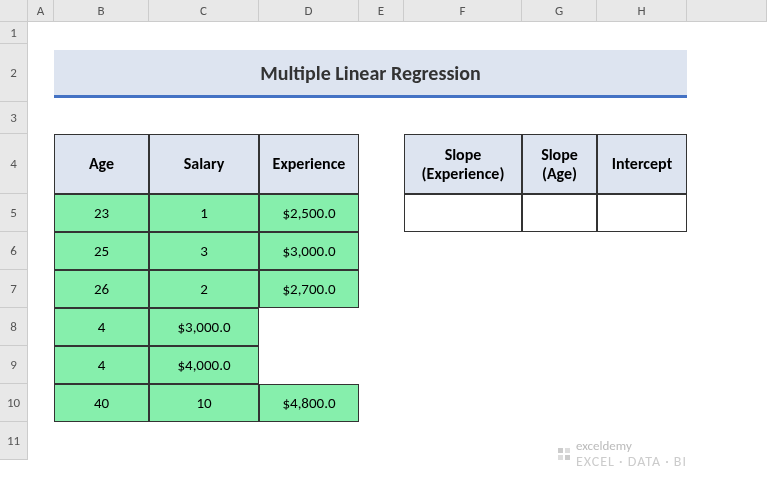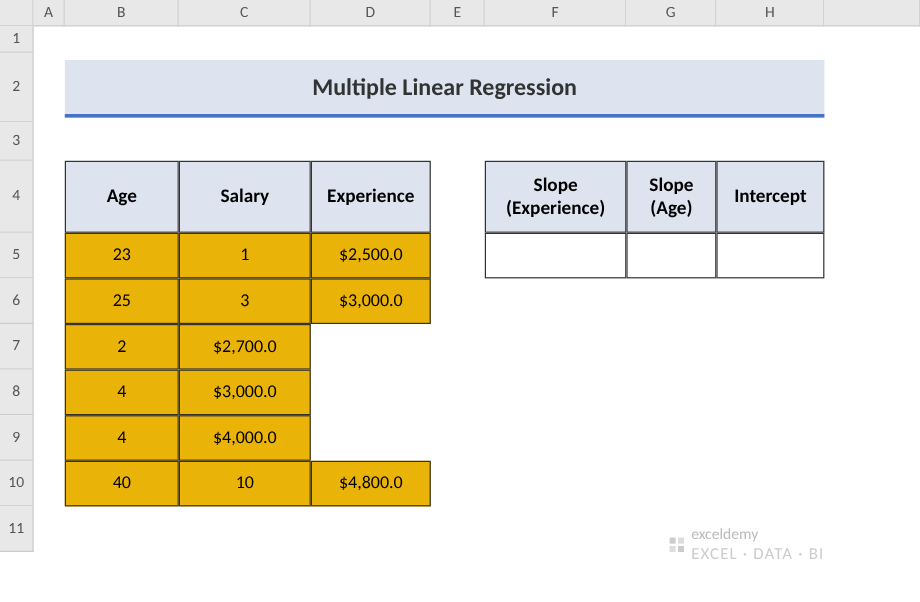--- a/index.html
+++ b/index.html
@@ -73,21 +73,21 @@
       font-size: 16px;
       text-align: center;
       line-height: 1.2;
     }
     .data-cell {
       border: 1px solid #333;
       display: flex;
       align-items: center;
       justify-content: center;
       font-size: 15px;
-      background: #eab308;
+      background: #86efac;
     }
     .empty-cell {
       border: 1px solid #333;
       background: #fff;
     }
     .watermark {
       position: absolute;
       bottom: 32px;
       right: 80px;
       color: #bbb;
@@ -158,20 +158,21 @@
 
   <div class="row-header">6</div>
   <div class="cell"></div>
   <div class="data-cell">25</div>
   <div class="data-cell">3</div>
   <div class="data-cell">$3,000.0</div>
   <div class="cell" style="grid-column:6/11"></div>
 
   <div class="row-header">7</div>
   <div class="cell"></div>
+  <div class="data-cell">26</div>
   <div class="data-cell">2</div>
   <div class="data-cell">$2,700.0</div>
   <div class="cell" style="grid-column:6/11"></div>
 
   <div class="row-header">8</div>
   <div class="cell"></div>
   <div class="data-cell">4</div>
   <div class="data-cell">$3,000.0</div>
   <div class="cell" style="grid-column:6/11"></div>
 

